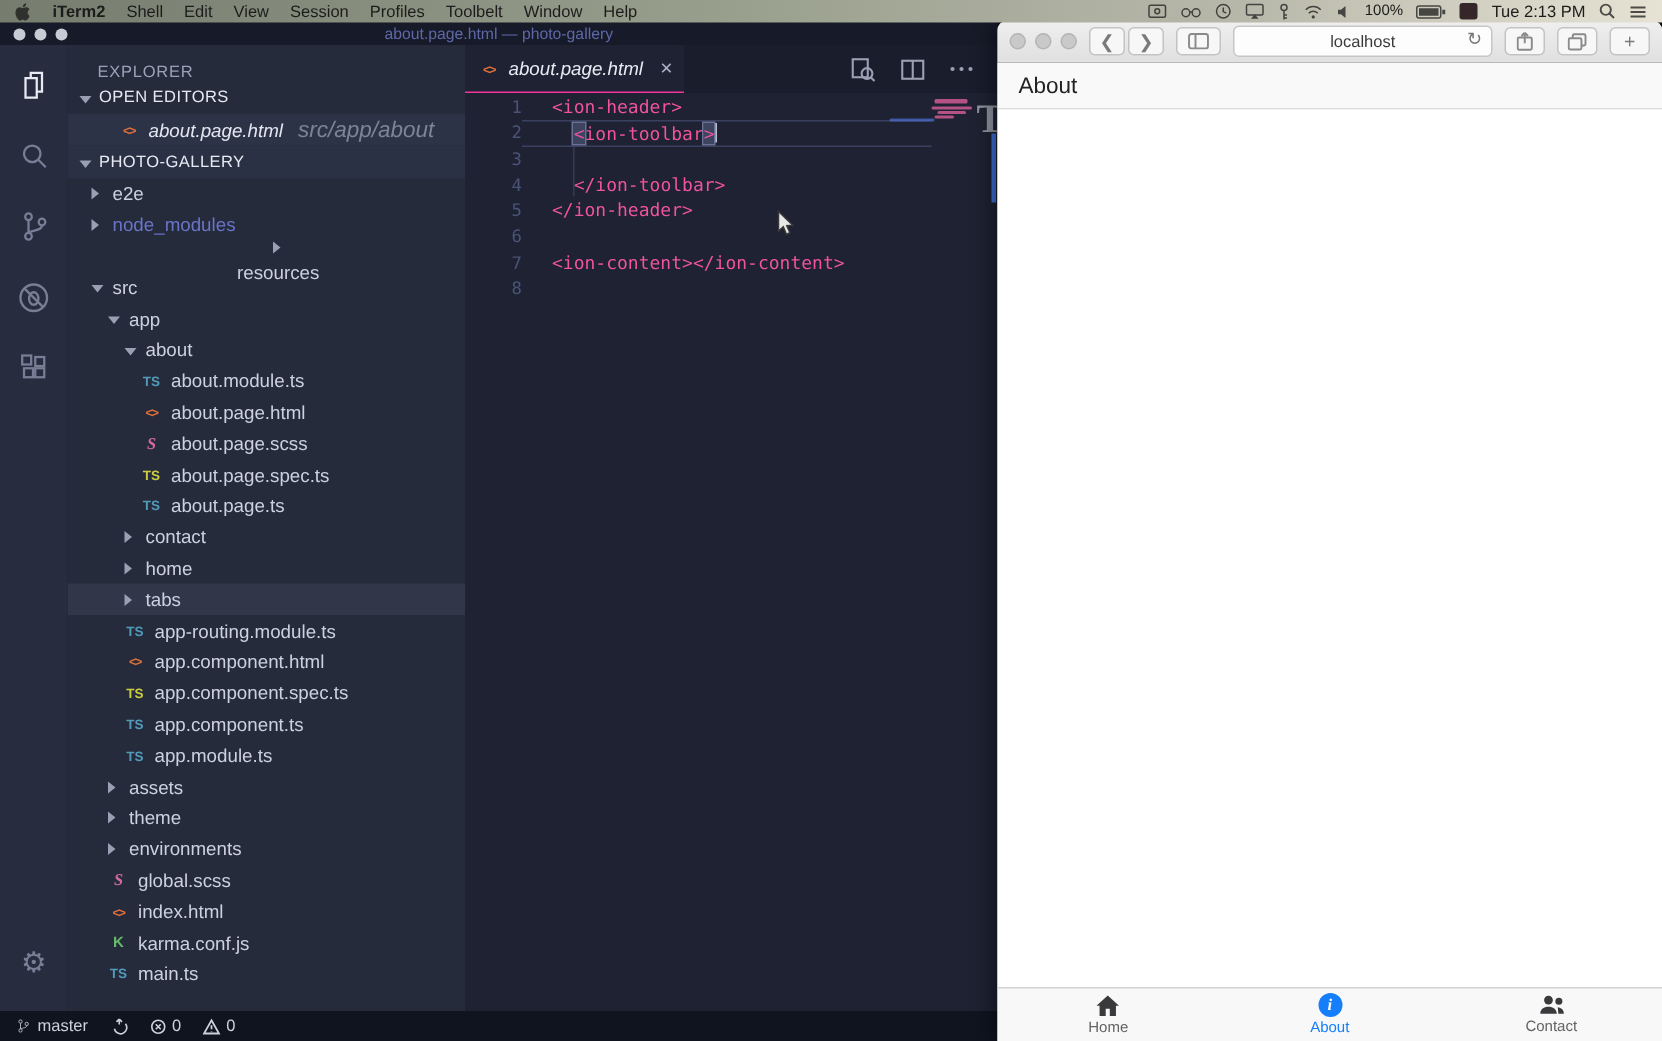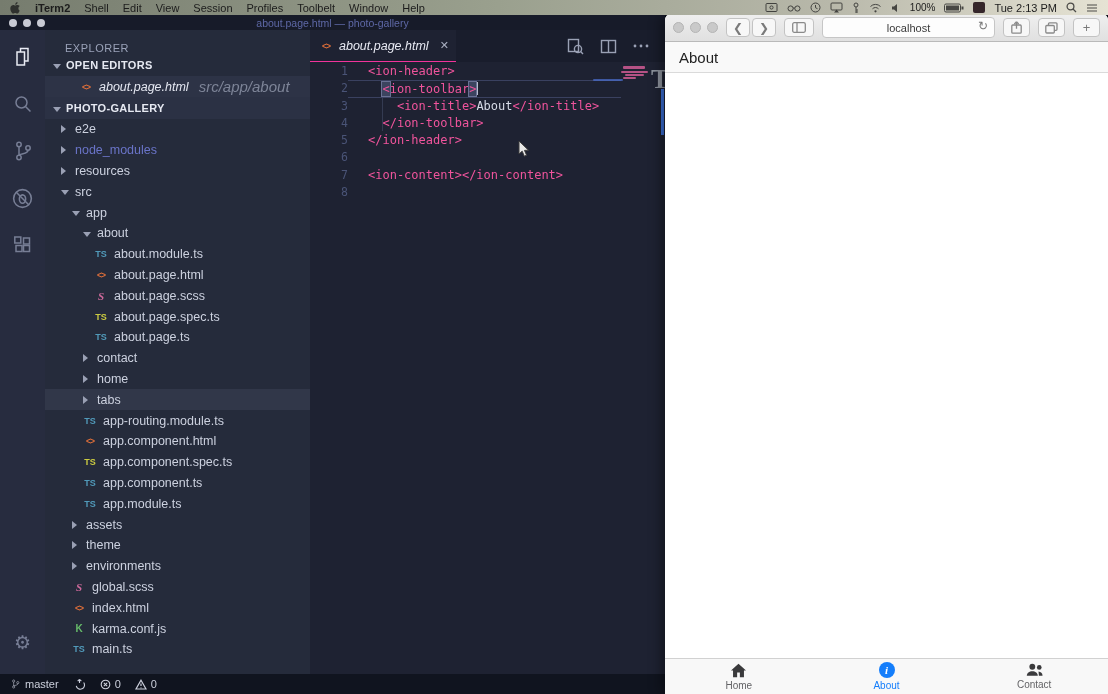--- a/index.html
+++ b/index.html
@@ -31,21 +31,21 @@
   .abar-icon{width:26px;height:26px;display:flex;align-items:center;justify-content:center}
   .abar-icon svg{stroke:#777e95;fill:none;stroke-width:1.5}
   .abar-icon.active svg{stroke:#e9ebf4}
   .gear{position:absolute;bottom:22px;left:0;width:45px;text-align:center;
     font-size:19px;color:#777e95;line-height:1}
   
   .sidebar{width:265px;background:#252b3b;flex:none;font-size:12.5px;color:#ccd1df;
     position:relative;overflow:hidden}
   .explorer-title{padding:12px 0 0 20px;font-size:11px;letter-spacing:.5px;color:#9aa2b8;height:24px;box-sizing:border-box}
   .section-hdr{height:22px;display:flex;align-items:center;gap:5px;padding-left:8px;
-    font-size:11px;font-weight:bold;color:#e6e9f2;letter-spacing:.3px}
+    font-size:11px;font-weight:normal;color:#e6e9f2;letter-spacing:.3px}
   .section-hdr.shaded{background:#2b3144}
   .openeditor-item{height:21px;display:flex;align-items:center;gap:6px;padding-left:34px;background:#2d3346}
   .openeditor-item .fname{font-style:italic;color:#e4e7f1}
   .openeditor-item .fpath{font-style:italic;color:#7d8497;font-size:15px;margin-left:4px}
   .tree{position:relative}
   .tree-row{height:20.8px;display:flex;align-items:center;gap:6px;box-sizing:border-box}
   .tree-row.selected{background:#313749}
   .tree-row .lbl{white-space:nowrap}
   .tree-row .lbl.dim-blue{color:#6a74c8}
   .arrow{width:8px;flex:none;display:inline-block}
@@ -277,21 +277,21 @@
       </div>
       <div class="tree">
           <div class="tree-row" style="padding-left: 16px;">
             <span class="arrow collapsed"></span>
             <span class="lbl">e2e</span>
           </div>
           <div class="tree-row" style="padding-left: 16px;">
             <span class="arrow collapsed"></span>
             <span class="lbl dim-blue">node_modules</span>
           </div>
-          <div class="tree-row" style="padding-left: 16px;">
+          <div class="tree-row" style="padding-left: 16px; flex-direction: column;">
             <span class="arrow collapsed"></span>
             <span class="lbl">resources</span>
           </div>
           <div class="tree-row" style="padding-left: 16px;">
             <span class="arrow expanded"></span>
             <span class="lbl">src</span>
           </div>
           <div class="tree-row" style="padding-left: 27px;">
             <span class="arrow expanded"></span>
             <span class="lbl">app</span>
@@ -418,21 +418,20 @@
             <div class="cline">
               <span class="lnum">1</span>
               <span class="ctext"><span class="tag">&lt;ion-header&gt;</span></span>
             </div>
             <div class="cline current">
               <span class="lnum">2</span>
               <span class="ctext"><span class="plain">  </span><span class="tag boxed">&lt;</span><span class="tag">ion-toolbar</span><span class="tag boxed">&gt;</span><span class="caret"></span></span>
             </div>
             <div class="cline">
               <span class="lnum">3</span>
-              <span class="ctext"><span class="plain">    </span><span class="tag">&lt;ion-title&gt;</span><span class="plain">About</span><span class="tag">&lt;/ion-title&gt;</span></span>
             </div>
             <div class="cline">
               <span class="lnum">4</span>
               <span class="ctext"><span class="plain">  </span><span class="tag">&lt;/ion-toolbar&gt;</span></span>
             </div>
             <div class="cline">
               <span class="lnum">5</span>
               <span class="ctext"><span class="tag">&lt;/ion-header&gt;</span></span>
             </div>
             <div class="cline">

